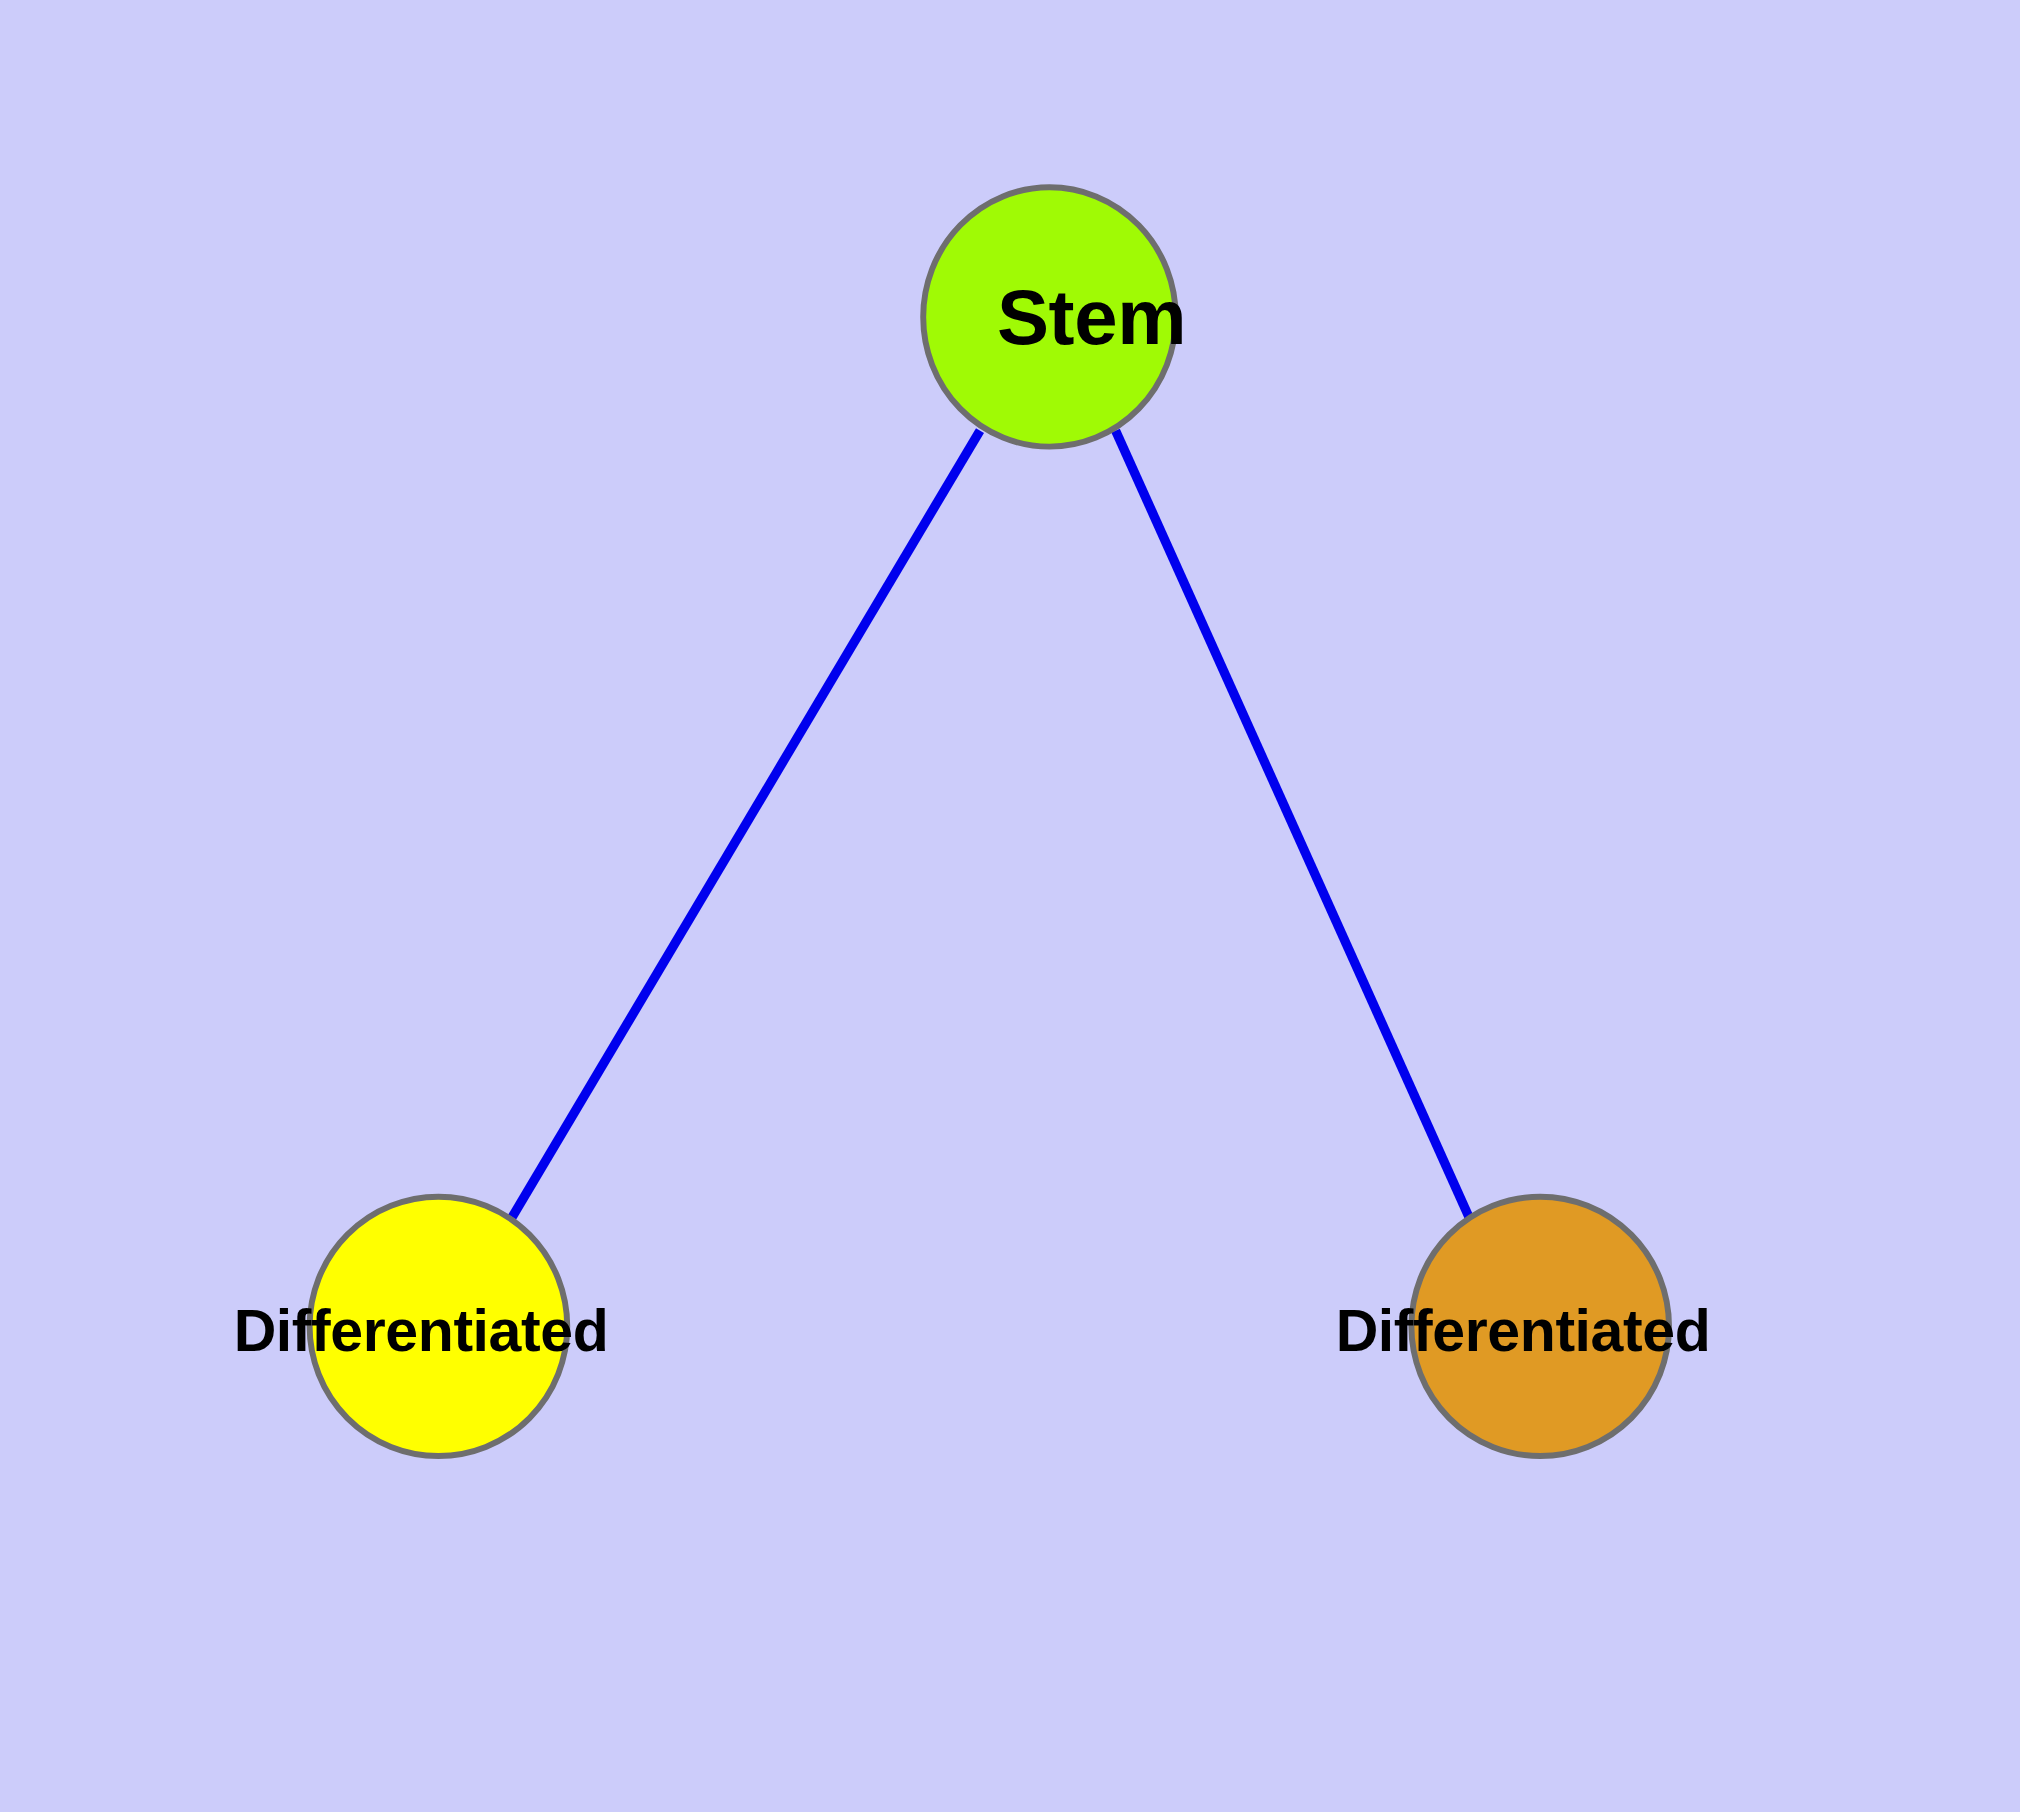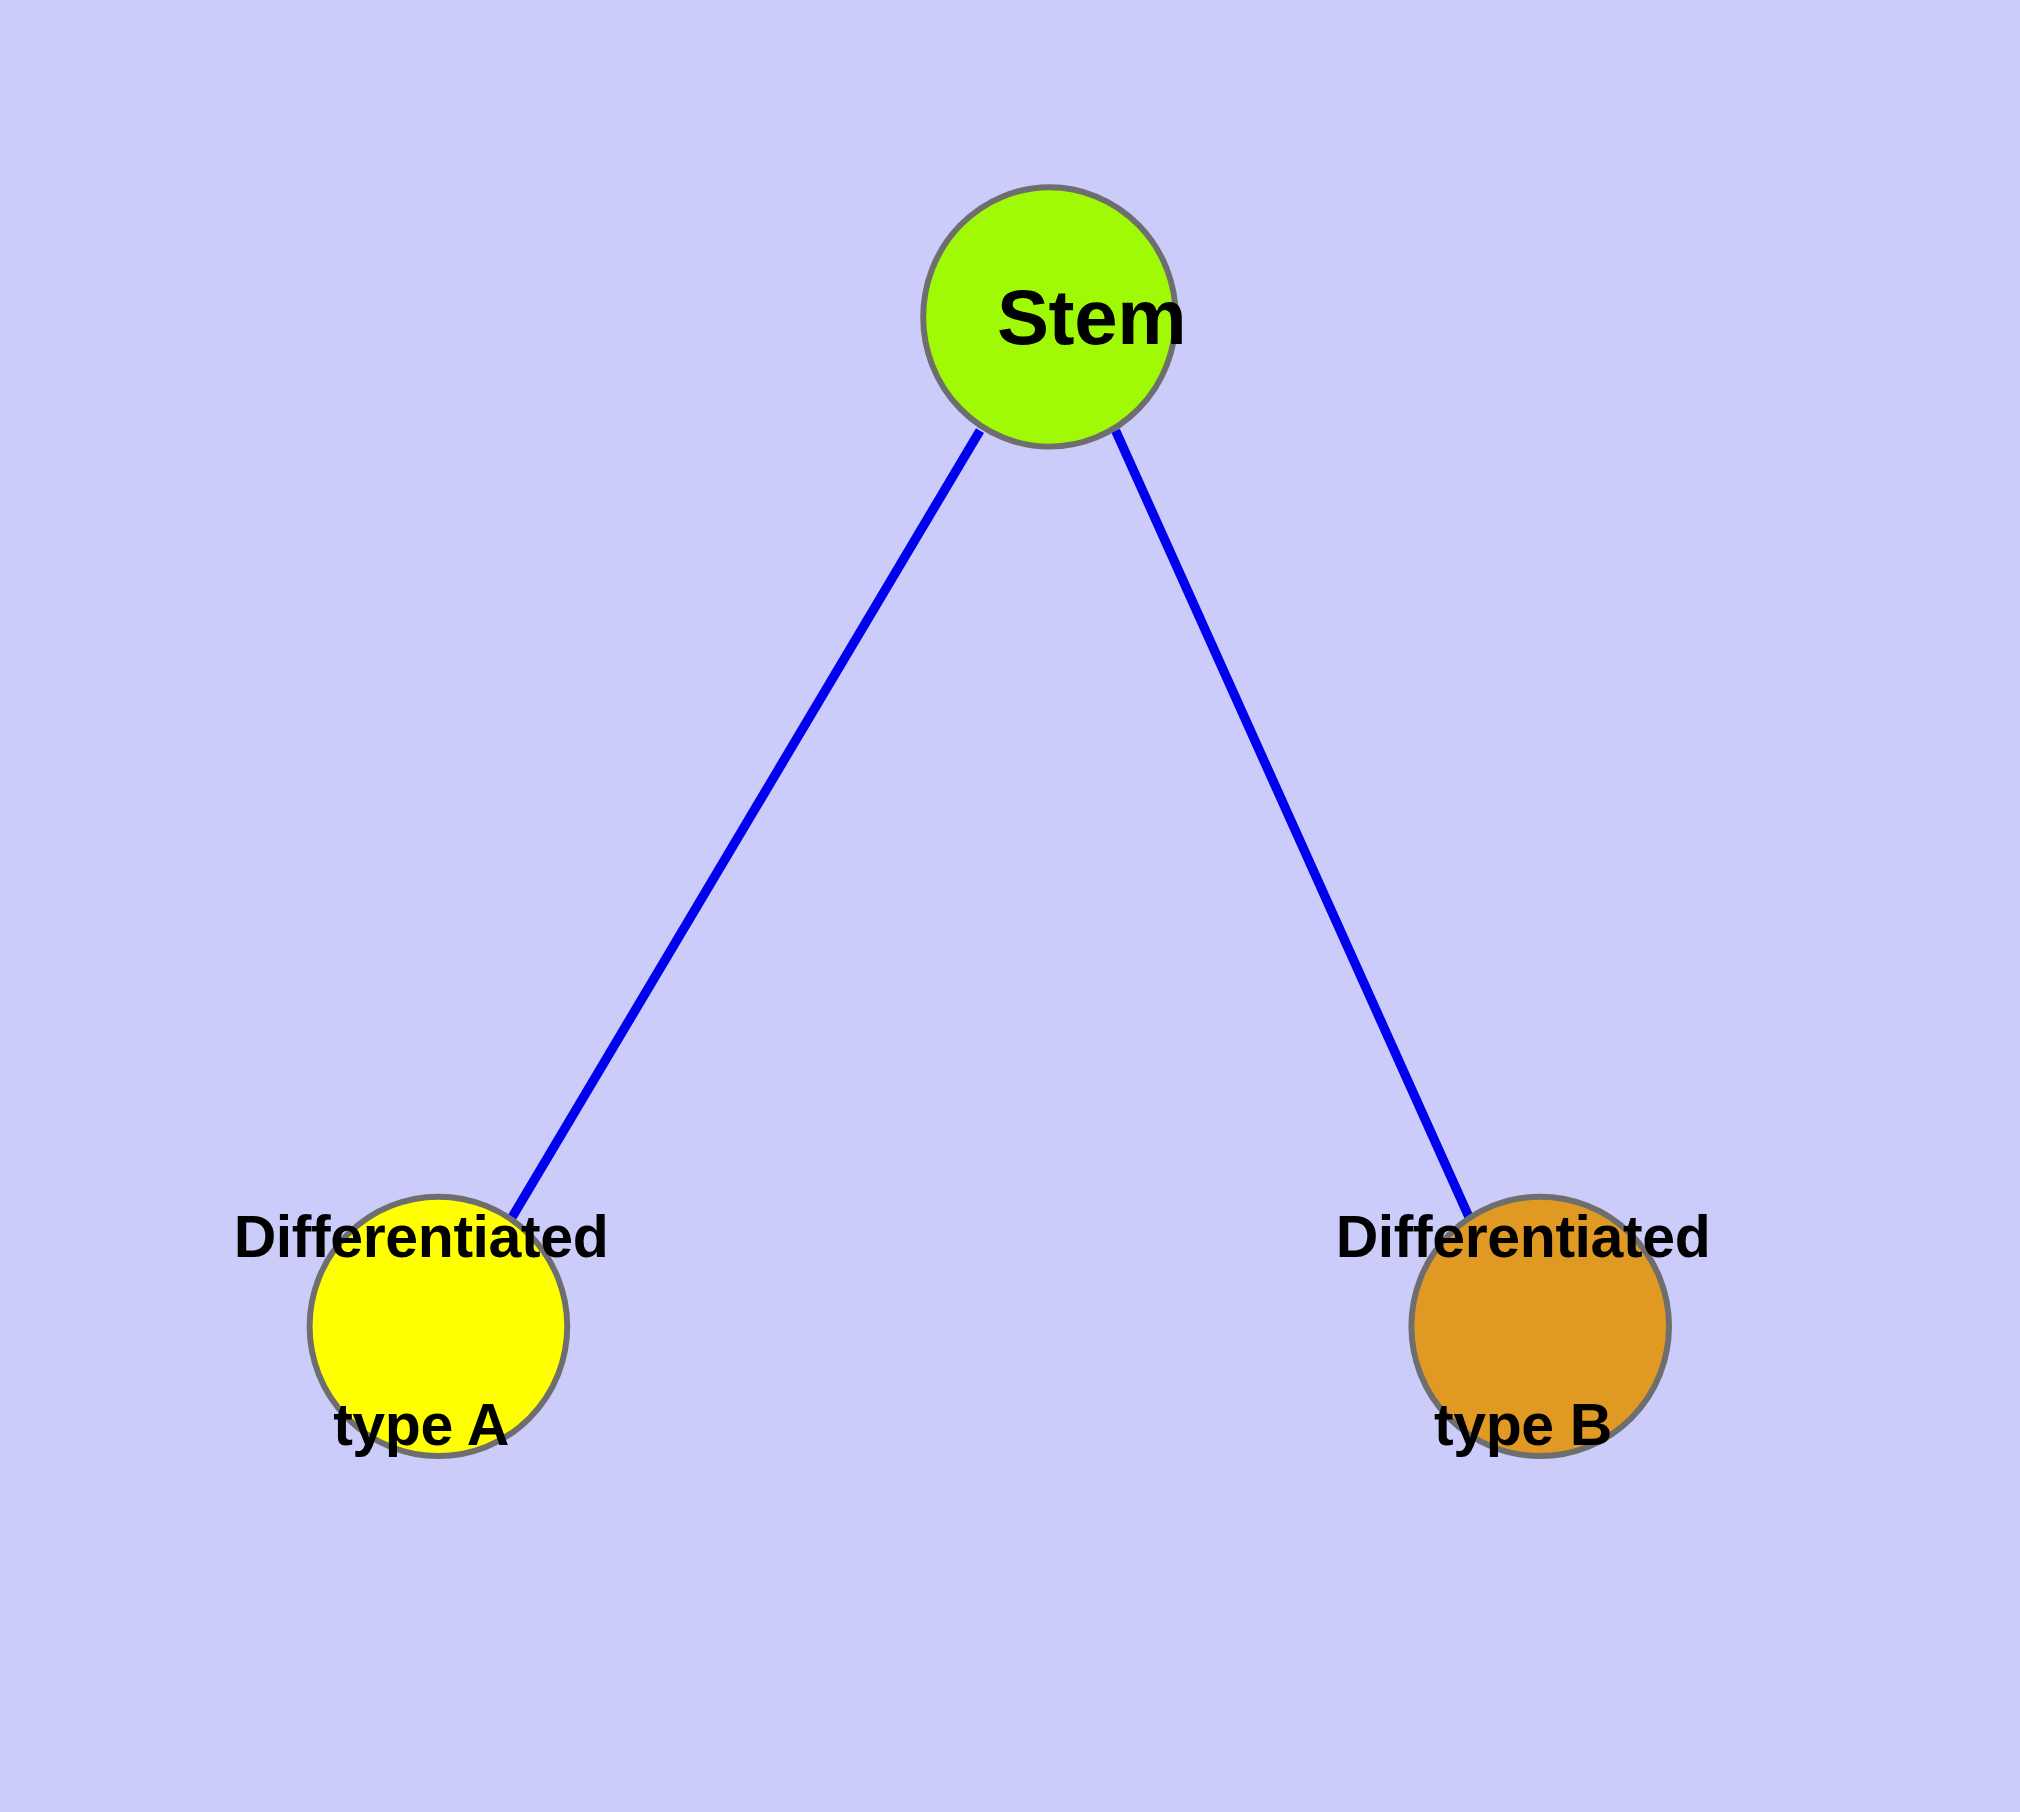--- a/index.html
+++ b/index.html
@@ -64,22 +64,20 @@
       <ellipse cx="1238" cy="374" rx="149" ry="153" fill="#a0fa05" stroke="#6e6e6e" stroke-width="7"></ellipse>
     </g>
   </svg>
 
   <div class="node-label stem" style="left:1049px; top:317px; transform:translate(-50%,-50%);">
     <span>Stem</span>
   </div>
 
   <div class="node-label leaf" style="left:421px; top:1331px; transform:translate(-50%,-50%);">
     <div>Differentiated</div>
-    <div>type A</div>
   </div>
 
   <div class="node-label leaf" style="left:1523px; top:1331px; transform:translate(-50%,-50%);">
     <div>Differentiated</div>
-    <div>type B</div>
   </div>
 
 </div>
 
 
 </body></html>

